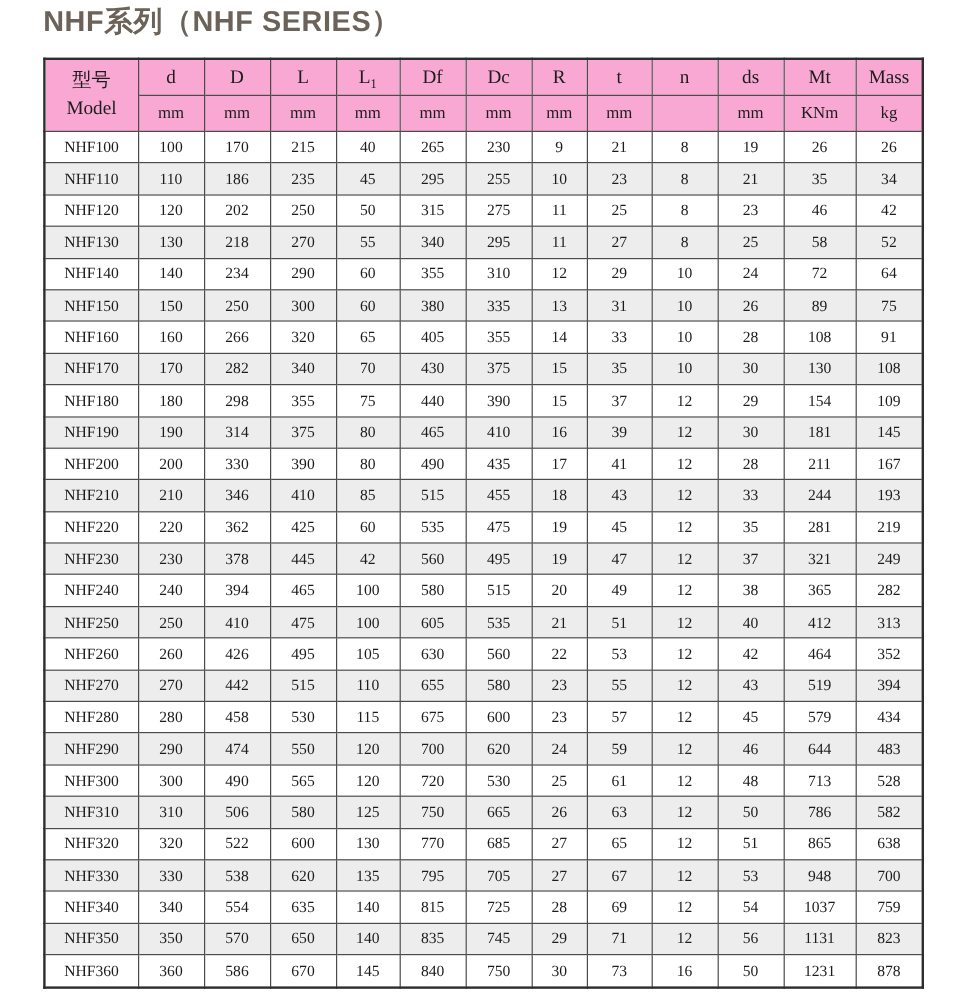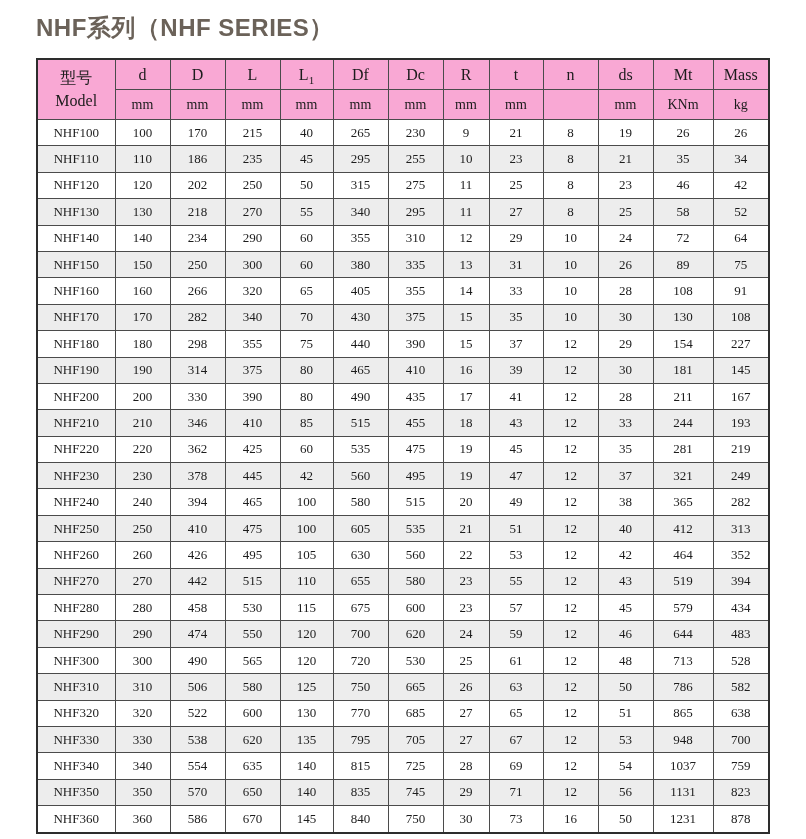--- a/index.html
+++ b/index.html
@@ -11,21 +11,21 @@
     overflow: hidden;
   }
   .page {
     box-sizing: border-box;
     width: 806px;
     height: 839px;
     padding: 2px 0 0 36px;
     font-family: "Liberation Serif", serif;
   }
   h1.title {
-    margin: 10px 0 14px 0;
+    margin: 0 0 14px 0;
     font-family: "Liberation Sans", sans-serif;
     font-weight: 700;
     font-size: 24px;
     letter-spacing: 0.5px;
     color: #6b6259;
   }
   table.spec {
     border-collapse: collapse;
     table-layout: fixed;
     width: 732px;
@@ -247,21 +247,21 @@
           <td>298</td>
           <td>355</td>
           <td>75</td>
           <td>440</td>
           <td>390</td>
           <td>15</td>
           <td>37</td>
           <td>12</td>
           <td>29</td>
           <td>154</td>
-          <td>227</td>
+          <td>109</td>
         </tr>
         <tr class="alt">
           <td>NHF190</td>
           <td>190</td>
           <td>314</td>
           <td>375</td>
           <td>80</td>
           <td>465</td>
           <td>410</td>
           <td>16</td>

